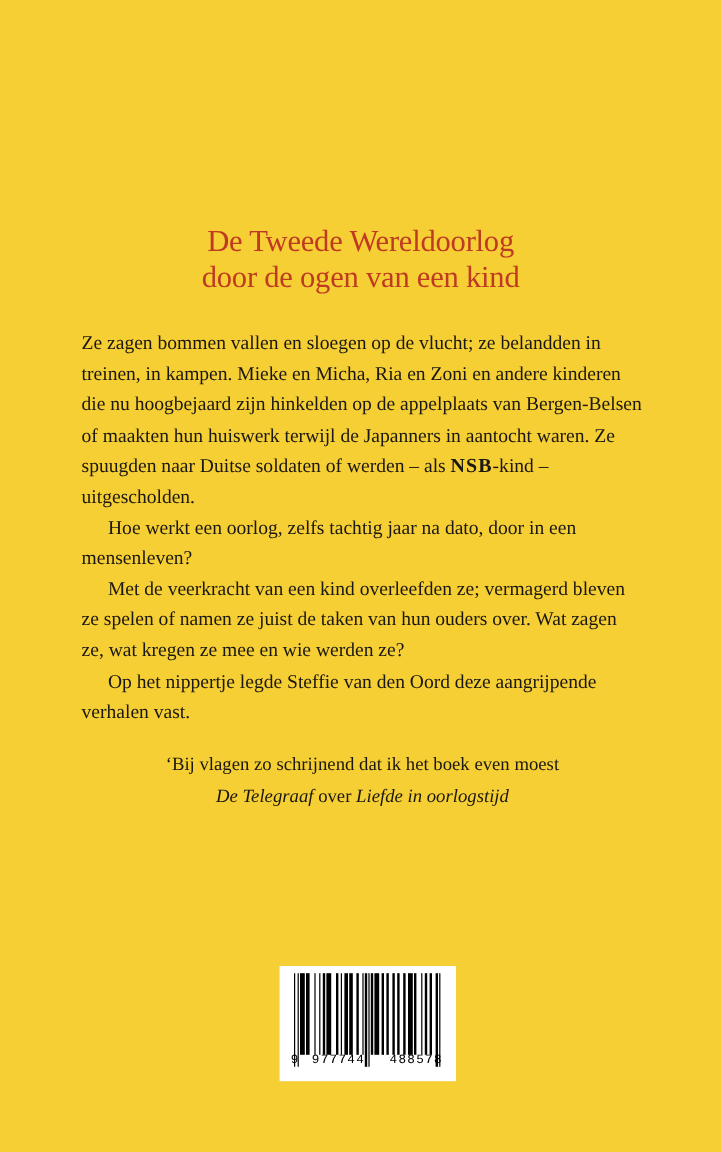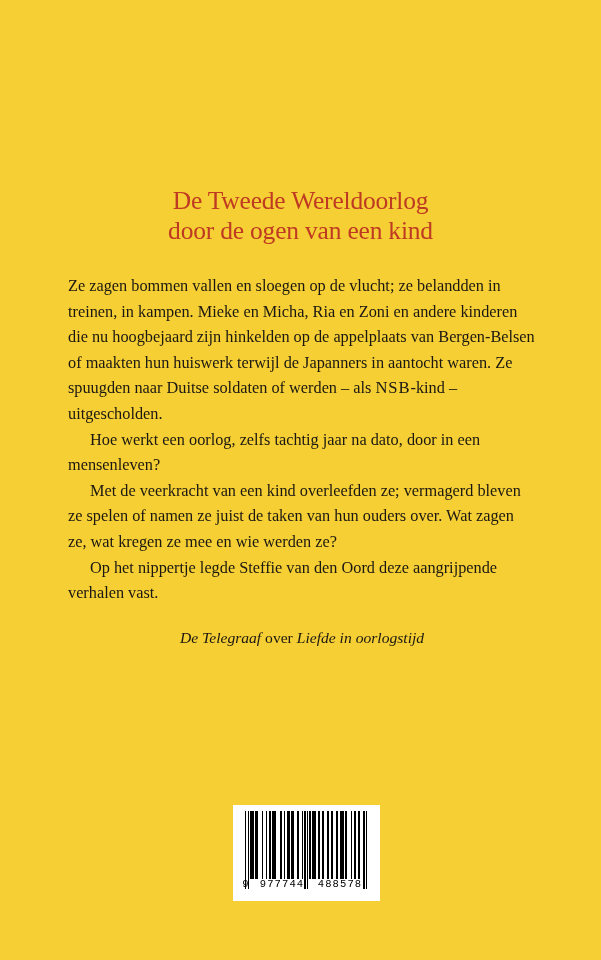--- a/index.html
+++ b/index.html
@@ -60,20 +60,21 @@
     text-indent: 0;
     hyphens: manual;
   }
   .blurb p + p {
     text-indent: 1.35em;
   }
   .smallcaps {
     font-variant: small-caps;
     font-size: 1.02em;
     letter-spacing: 0.055em;
+    font-weight: bold;
   }
 
   
   .quote {
     position: absolute;
     left: 68px;
     top: 625px;
     width: 468px;
     text-align: center;
     color: #1b1713;
@@ -133,41 +134,42 @@
   .barcode-digits .d-lead {
     width: 14px;
     text-align: center;
   }
   .barcode-digits .d-left {
     width: 58px;
     text-align: center;
   }
   .barcode-digits .d-right {
     width: 58px;
-    text-align: center;
+    text-align: right;
   }
 </style>
 </head>
 <body>
 
 <div class="cover">
 
   <div class="headline">
     <span class="hl-line">De Tweede Wereldoorlog</span>
     <span class="hl-line">door de ogen van een kind</span>
   </div>
 
   <div class="blurb">
     <p><span>Ze zagen bommen vallen en sloegen op de vlucht; ze belandden in treinen, in kampen. Mieke en Micha, Ria en Zoni en andere kinderen die nu hoogbejaard zijn hinkelden op de appelplaats van Bergen-Belsen of maakten hun huiswerk terwijl de Japanners in aantocht waren. Ze spuugden naar Duitse soldaten of werden – als </span><span class="smallcaps">NSB</span><span>-kind – uitgescholden.</span></p>
     <p>Hoe werkt een oorlog, zelfs tachtig jaar na dato, door in een mensenleven?</p>
     <p>Met de veerkracht van een kind overleefden ze; vermagerd bleven ze spelen of namen ze juist de taken van hun ouders over. Wat zagen ze, wat kregen ze mee en wie werden ze?</p>
     <p>Op het nippertje legde Steffie van den Oord deze aangrijpende verhalen vast.</p>
   </div>
 
   <div class="quote">
+    <span class="q-line">‘Bij vlagen zo schrijnend dat ik het boek even moest</span>
     <span class="q-source"><em>De Telegraaf</em> <span>over</span> <em>Liefde in oorlogstijd</em></span>
   </div>
 
   <div class="barcode-panel">
     <div class="barcode-bars" id="barcode-bars">
         <span class="bar guard" style="width: 1.29474px; flex: 0 0 auto;"></span>
         <span style="width: 1.29474px; flex: 0 0 auto; background: transparent; height: 100%;"></span>
         <span class="bar guard" style="width: 1.29474px; flex: 0 0 auto;"></span>
         <span style="width: 1.29474px; flex: 0 0 auto; background: transparent; height: 100%;"></span>
         <span class="bar" style="width: 3.88421px; flex: 0 0 auto;"></span>

